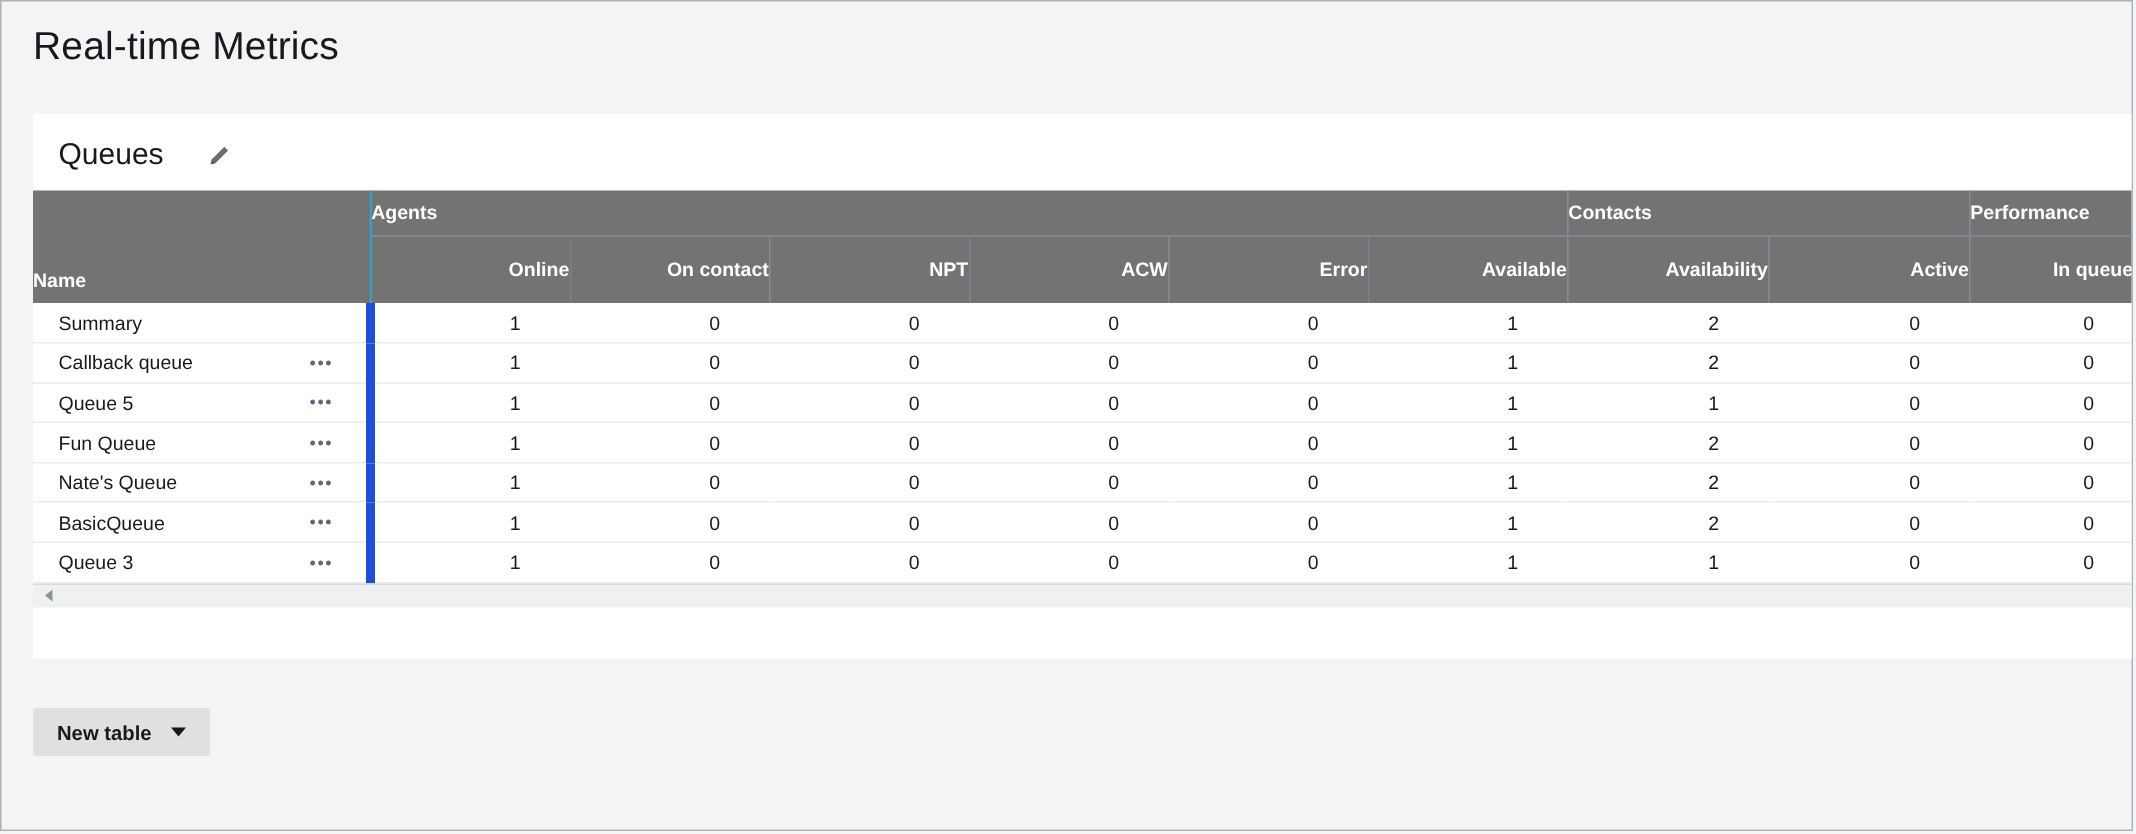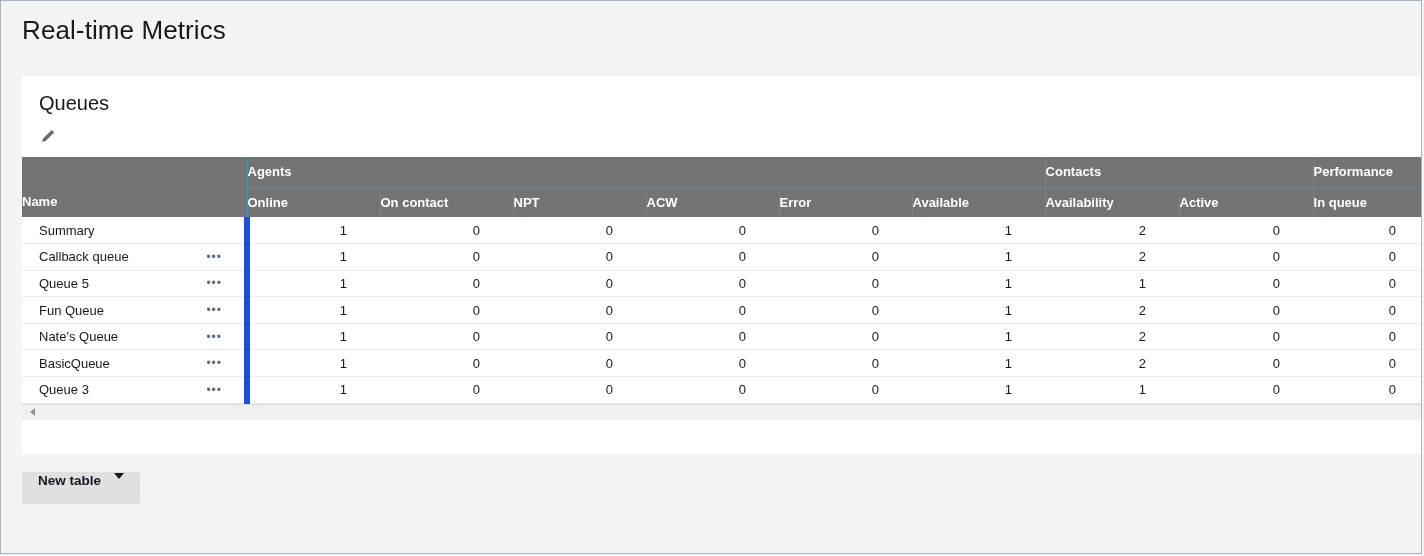--- a/index.html
+++ b/index.html
@@ -37,24 +37,23 @@
   .card {
     position: absolute;
     left: 21px;
     top: 75px;
     width: 1400px;
     background: #ffffff;
     box-sizing: border-box;
   }
   .card-header {
     display: flex;
-    align-items: flex-start;
+    align-items: center;
     padding: 16px 0 12px 17px;
-    gap: 12px;
-    flex-direction: column;
+    gap: 28px;
   }
   .card-title {
     font-size: 20px;
     font-weight: 400;
     color: #16191f;
   }
   .edit-icon {
     display: inline-flex;
     align-items: center;
     justify-content: center;
@@ -89,22 +88,23 @@
   thead th.name-cell {
     vertical-align: bottom;
     padding-bottom: 8px;
     border-right: 1px solid #0ea5e9;
     border-bottom: none;
   }
   thead tr.group-row th {
     height: 30px;
   }
   thead tr.sub-row th {
-    height: 30px;
+    height: 45px;
     border-top: 1px solid #76828f;
+    text-align: right;
   }
   tbody td {
     height: 26.6px;
     border-bottom: 1px solid #e9ebed;
     font-size: 13px;
     color: #16191f;
     vertical-align: middle;
   }
   tbody tr:first-child td {
     border-top: none;
@@ -163,20 +163,21 @@
   }
   .new-table-btn {
     position: absolute;
     left: 21px;
     top: 471px;
     background: #e0e0e0;
     border: 1px solid #e0e0e0;
     border-radius: 2px;
     height: 30px;
     display: inline-flex;
+    align-items: center;
     gap: 13px;
     padding: 0 15px;
     font-size: 13.5px;
     font-weight: bold;
     color: #16191f;
     cursor: pointer;
     font-family: "Liberation Sans", sans-serif;
   }
   .caret-down {
     width: 0;

